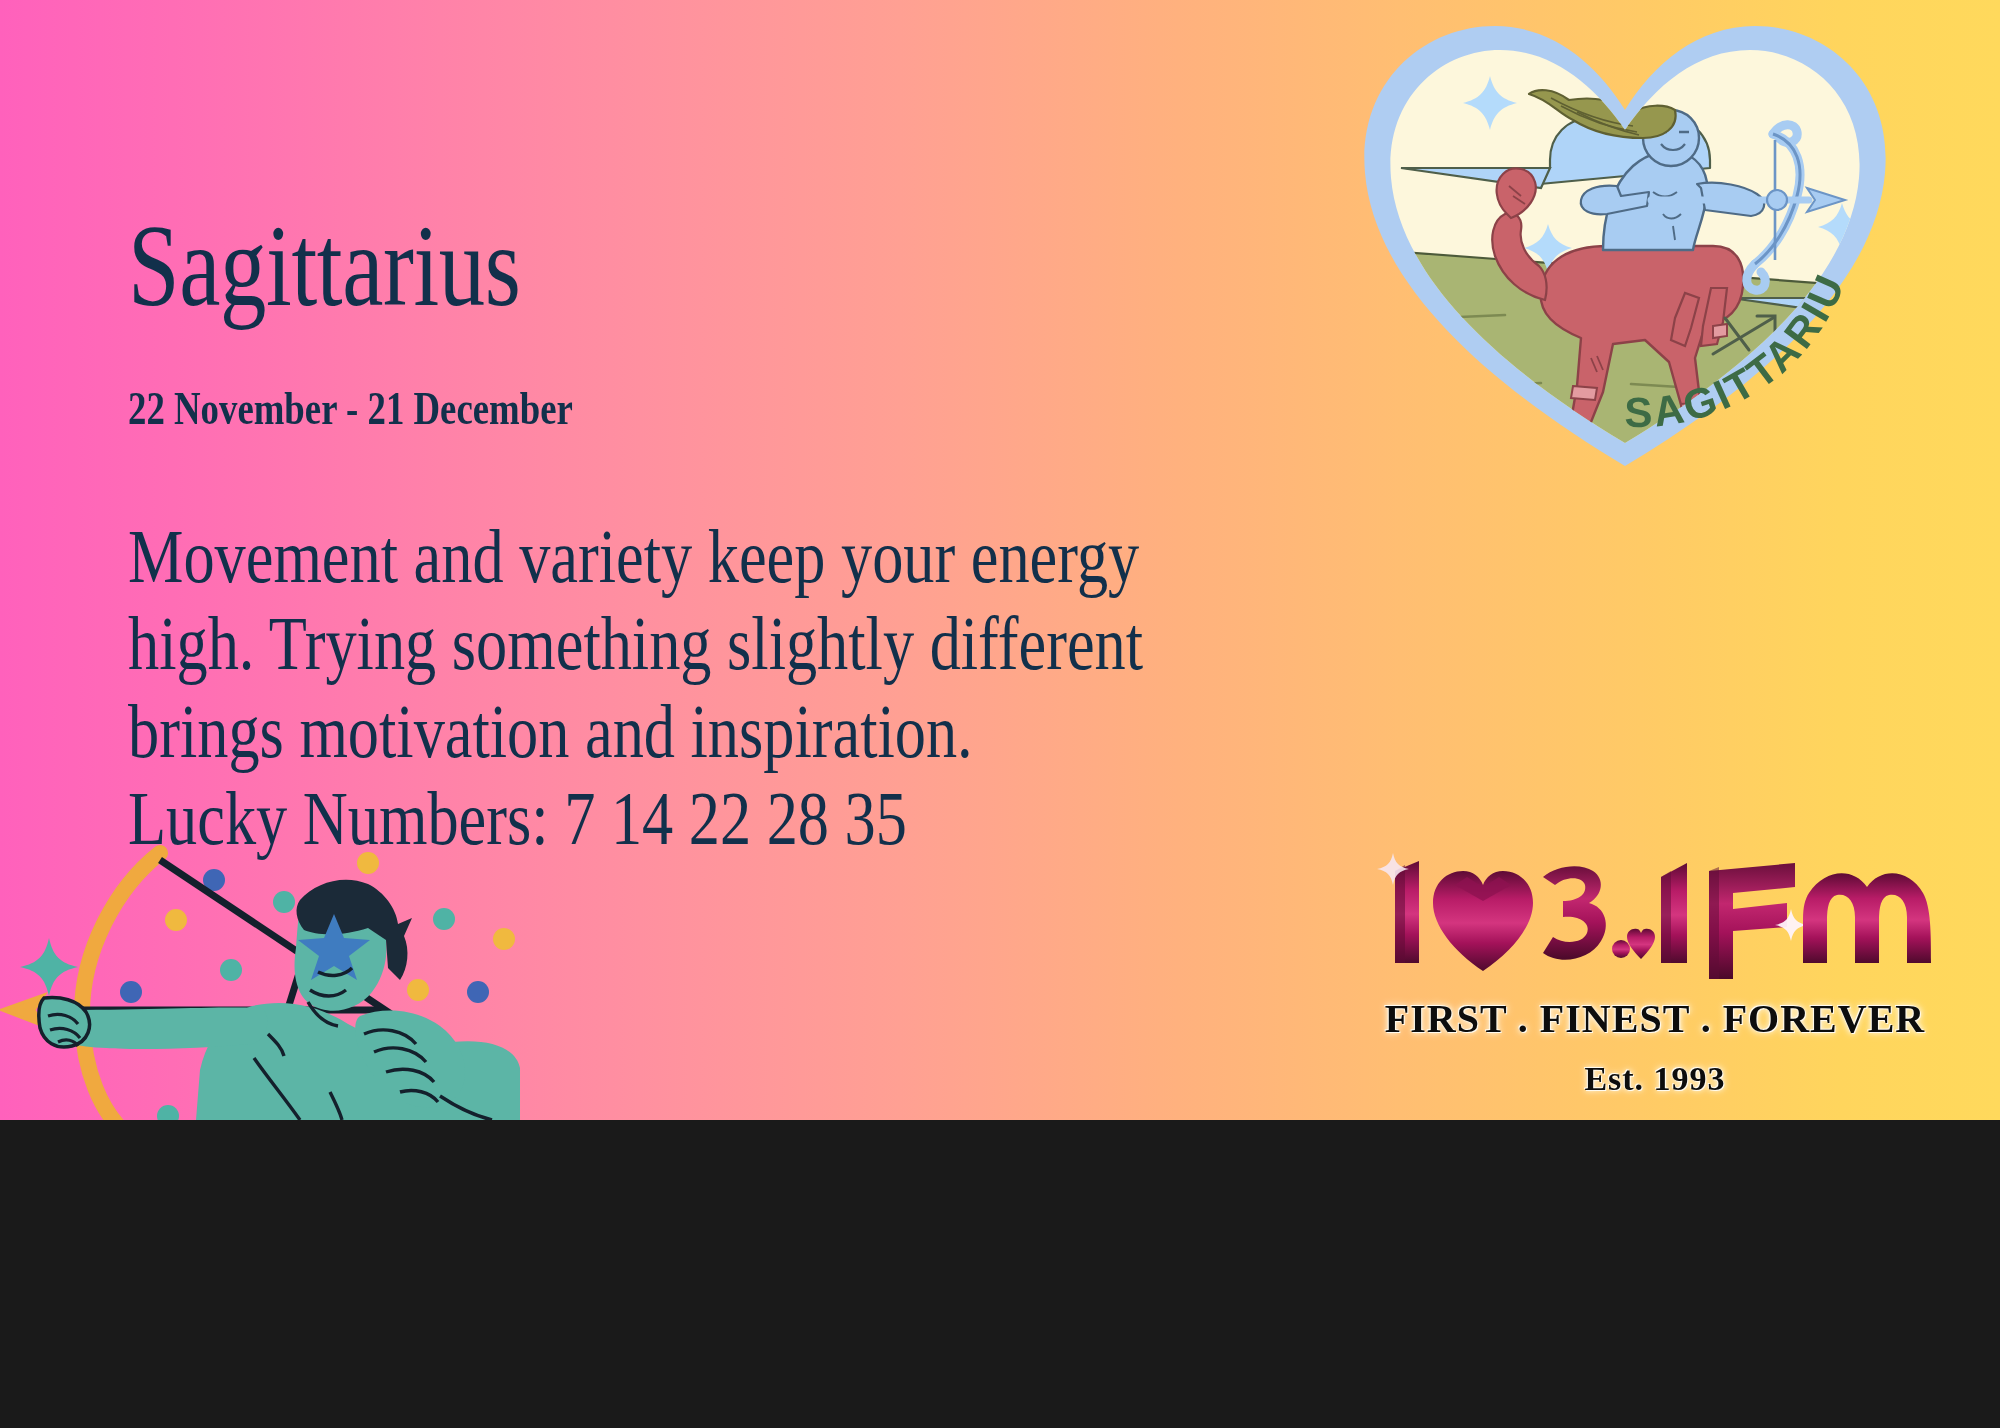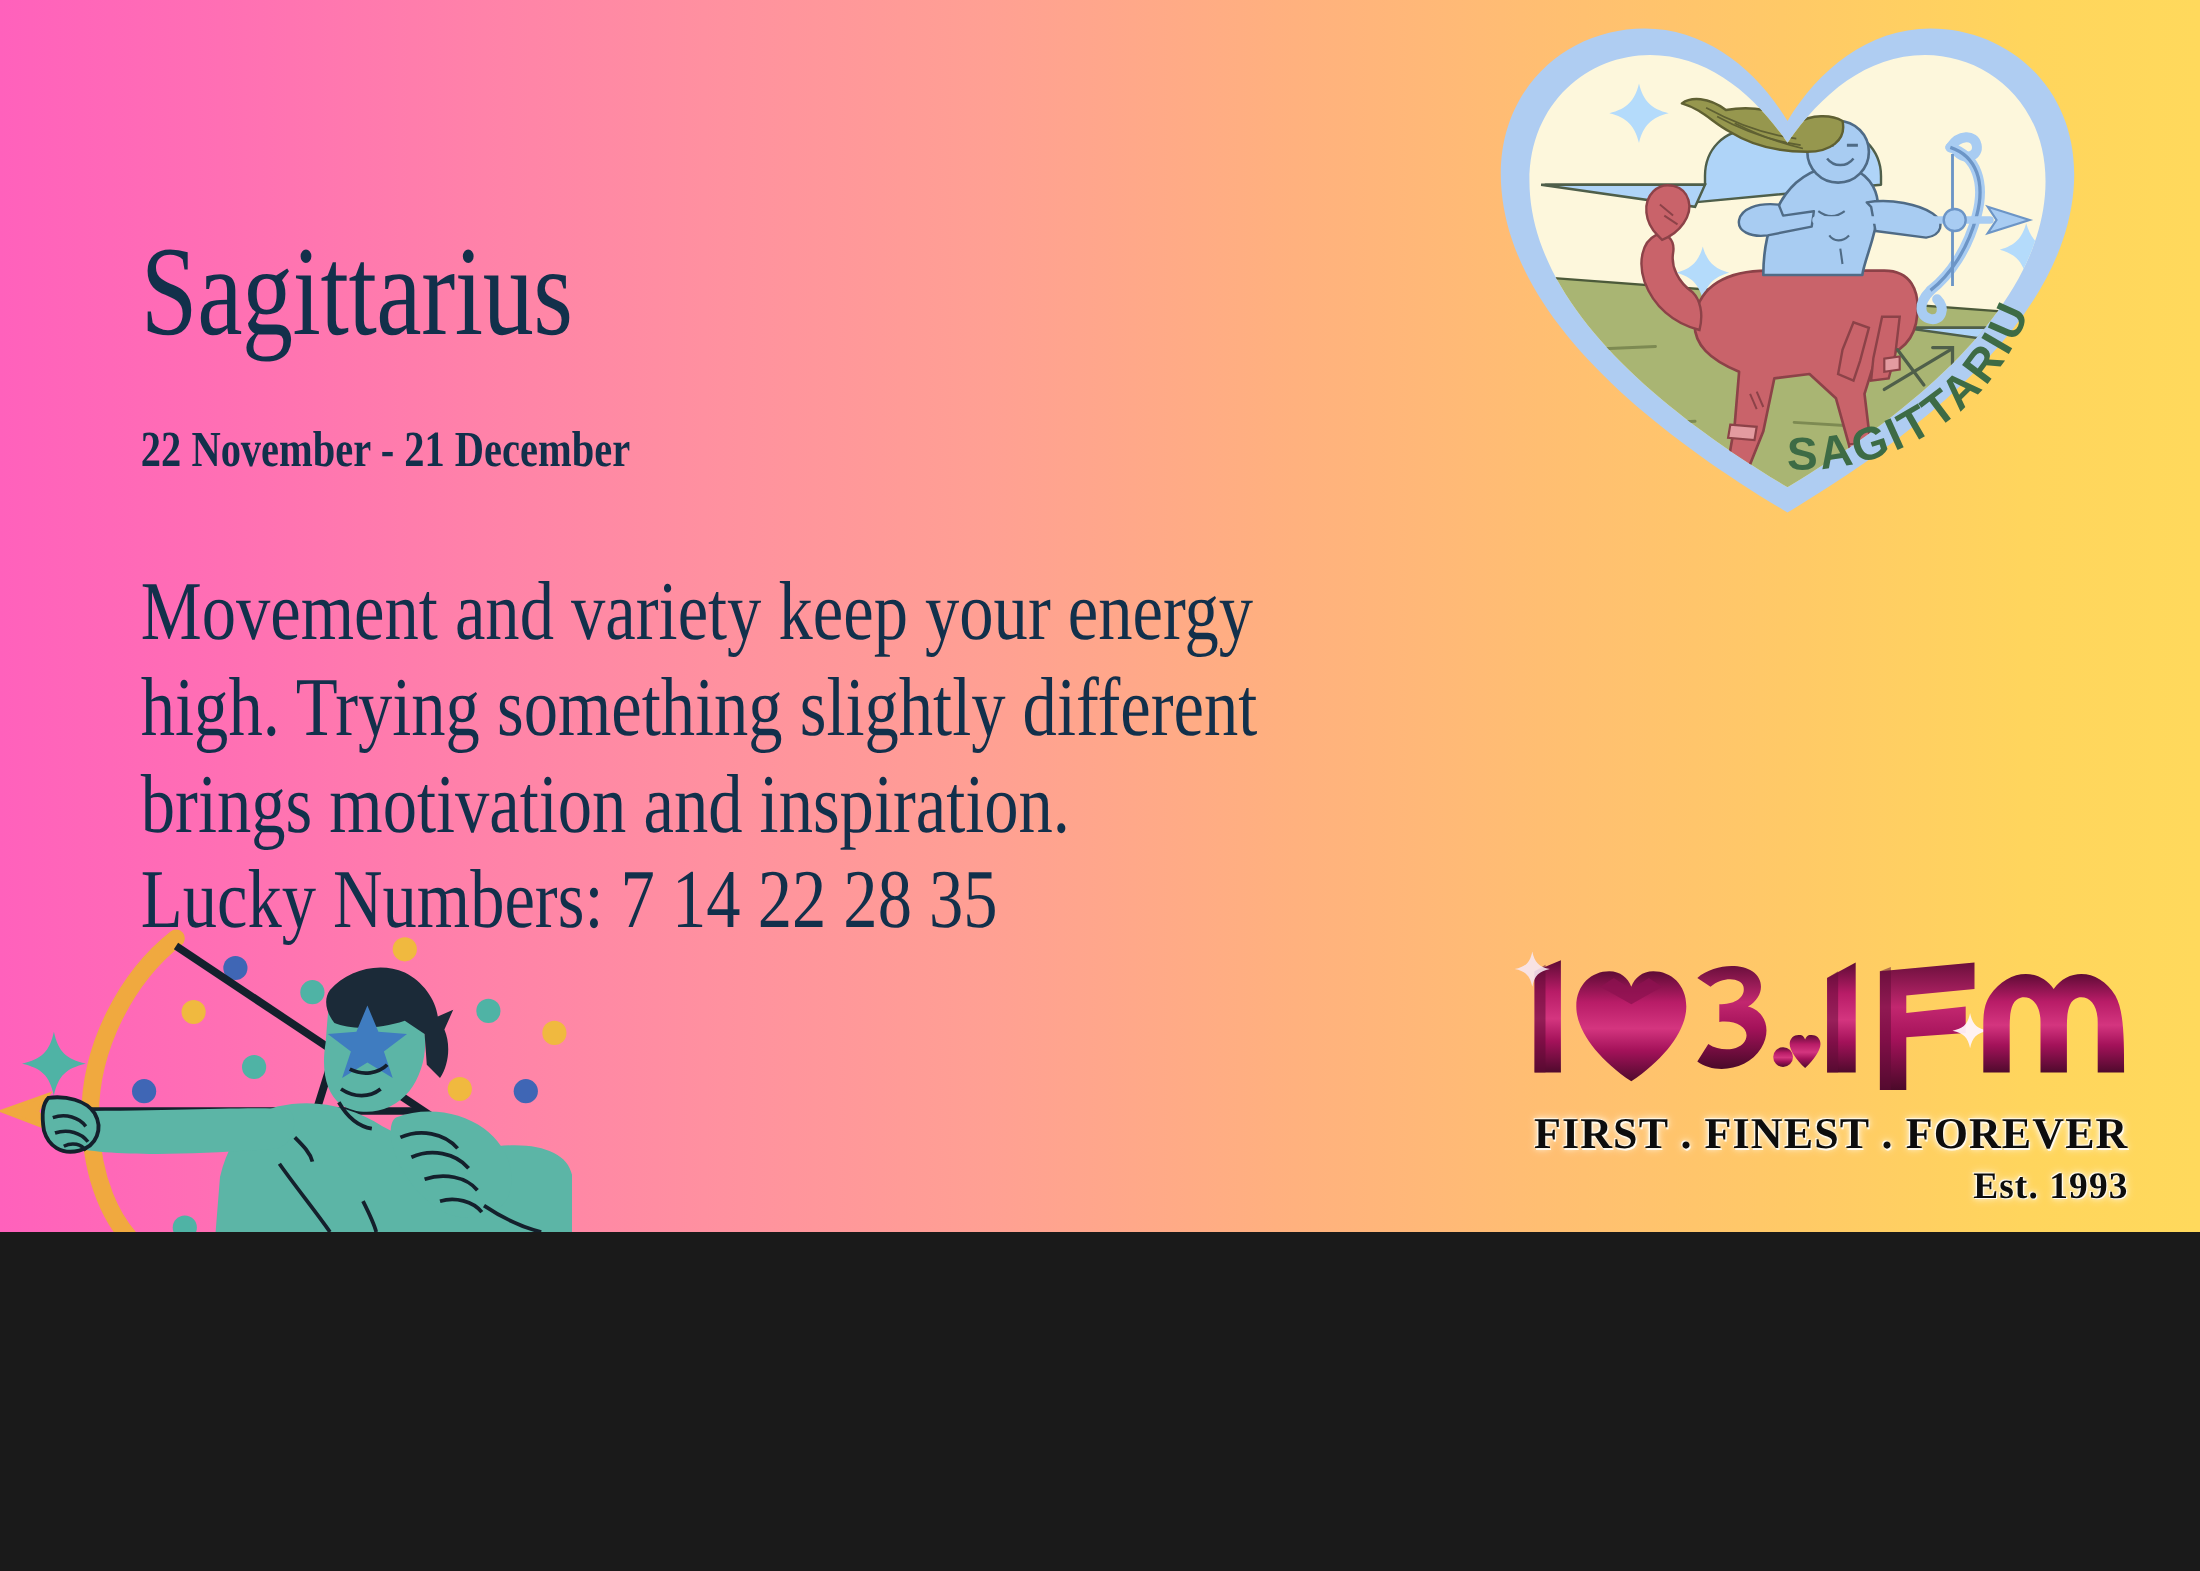--- a/index.html
+++ b/index.html
@@ -89,38 +89,38 @@
     height: 300px;
   }
   #archer-illustration svg { display: block; width: 100%; height: 100%; }
 
   
   #radio-logo {
     position: absolute;
     left: 1375px;
     bottom: 22px;
     width: 560px;
-    text-align: right;
+    text-align: center;
   }
   #logo-wordmark {
     height: 150px;
     position: relative;
   }
   #logo-wordmark svg { display: block; width: 100%; height: 100%; }
   .logo-tagline {
     font-family: "Liberation Serif", serif;
     font-weight: 700;
     color: #0d0d0d;
     text-shadow:
       0 0 5px #fff8e8, 0 0 9px #fff8e8, 1px 1px 0 #fffdf5, -1px -1px 0 #fffdf5;
     letter-spacing: 1px;
     white-space: nowrap;
   }
   #logo-slogan { font-size: 40px; margin-top: 2px; }
-  #logo-established { font-size: 34px; margin-top: 6px; }
+  #logo-established { font-size: 34px; margin-top: 18px; }
 </style>
 </head>
 <body>
 
 <div id="card">
 
   <div id="text-block">
     <h1 id="zodiac-title">Sagittarius</h1>
     <div id="zodiac-dates">22 November - 21 December</div>
     <div id="horoscope-body">

